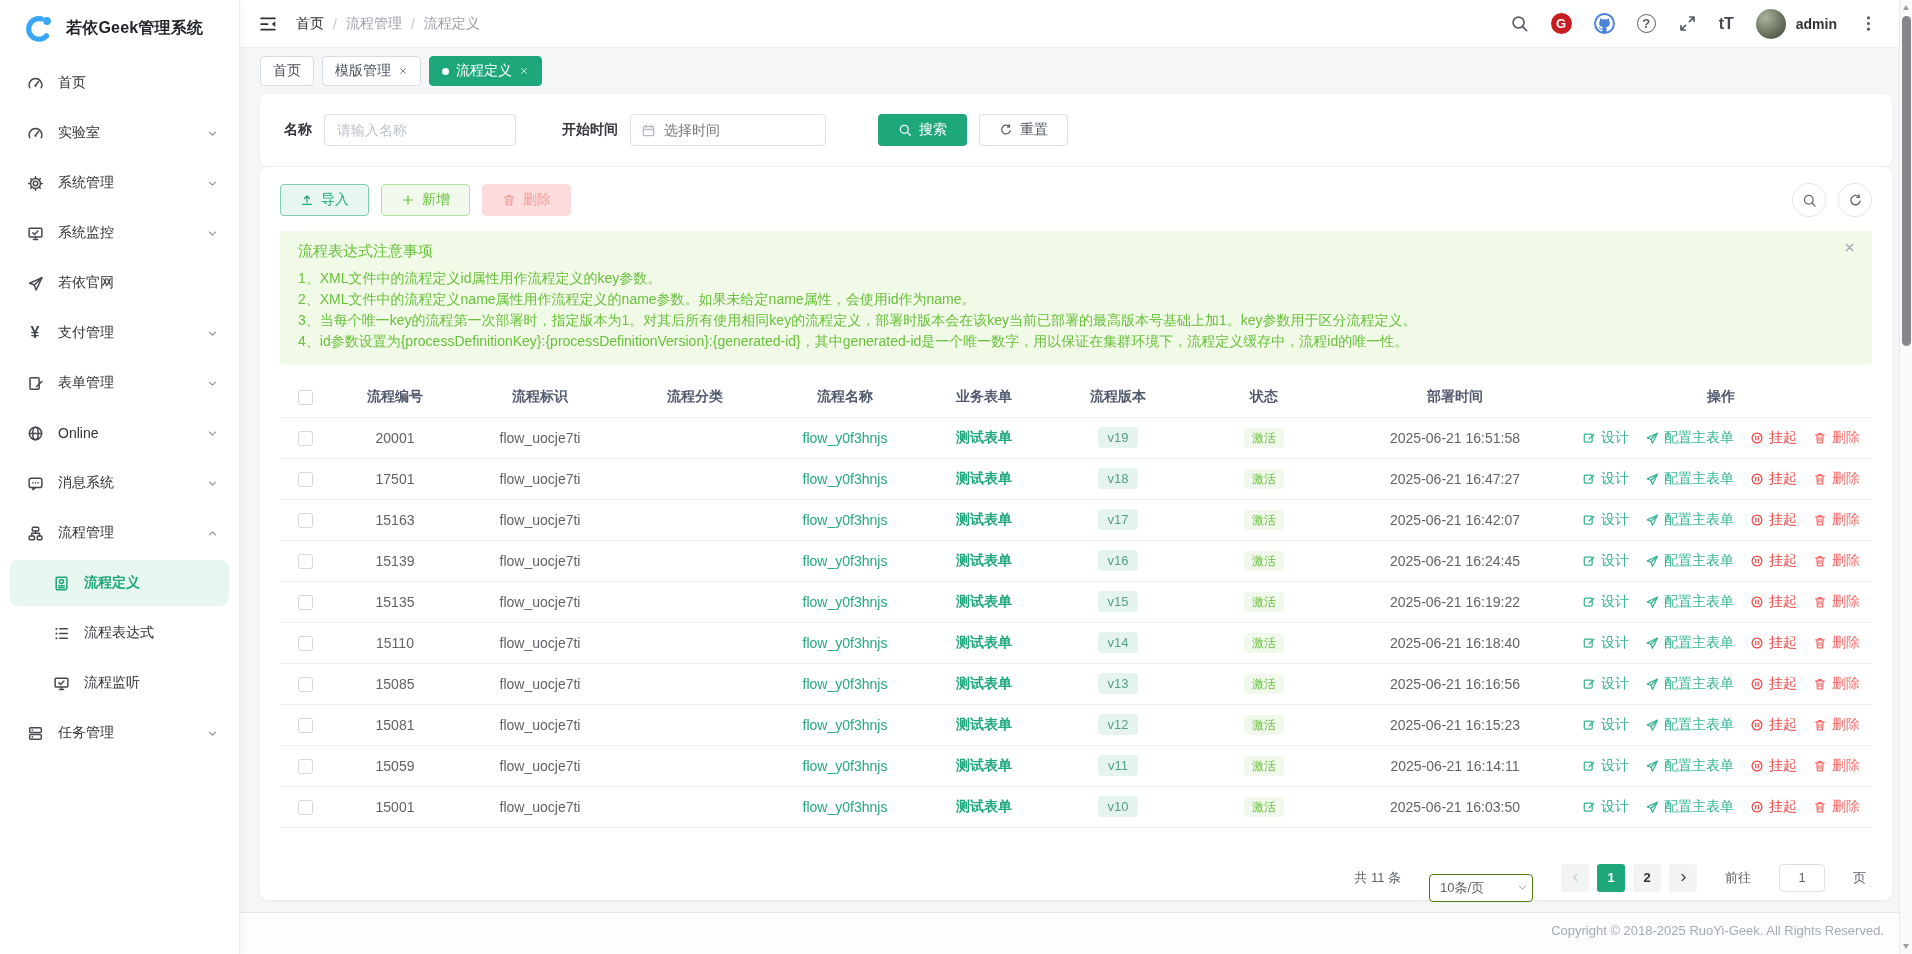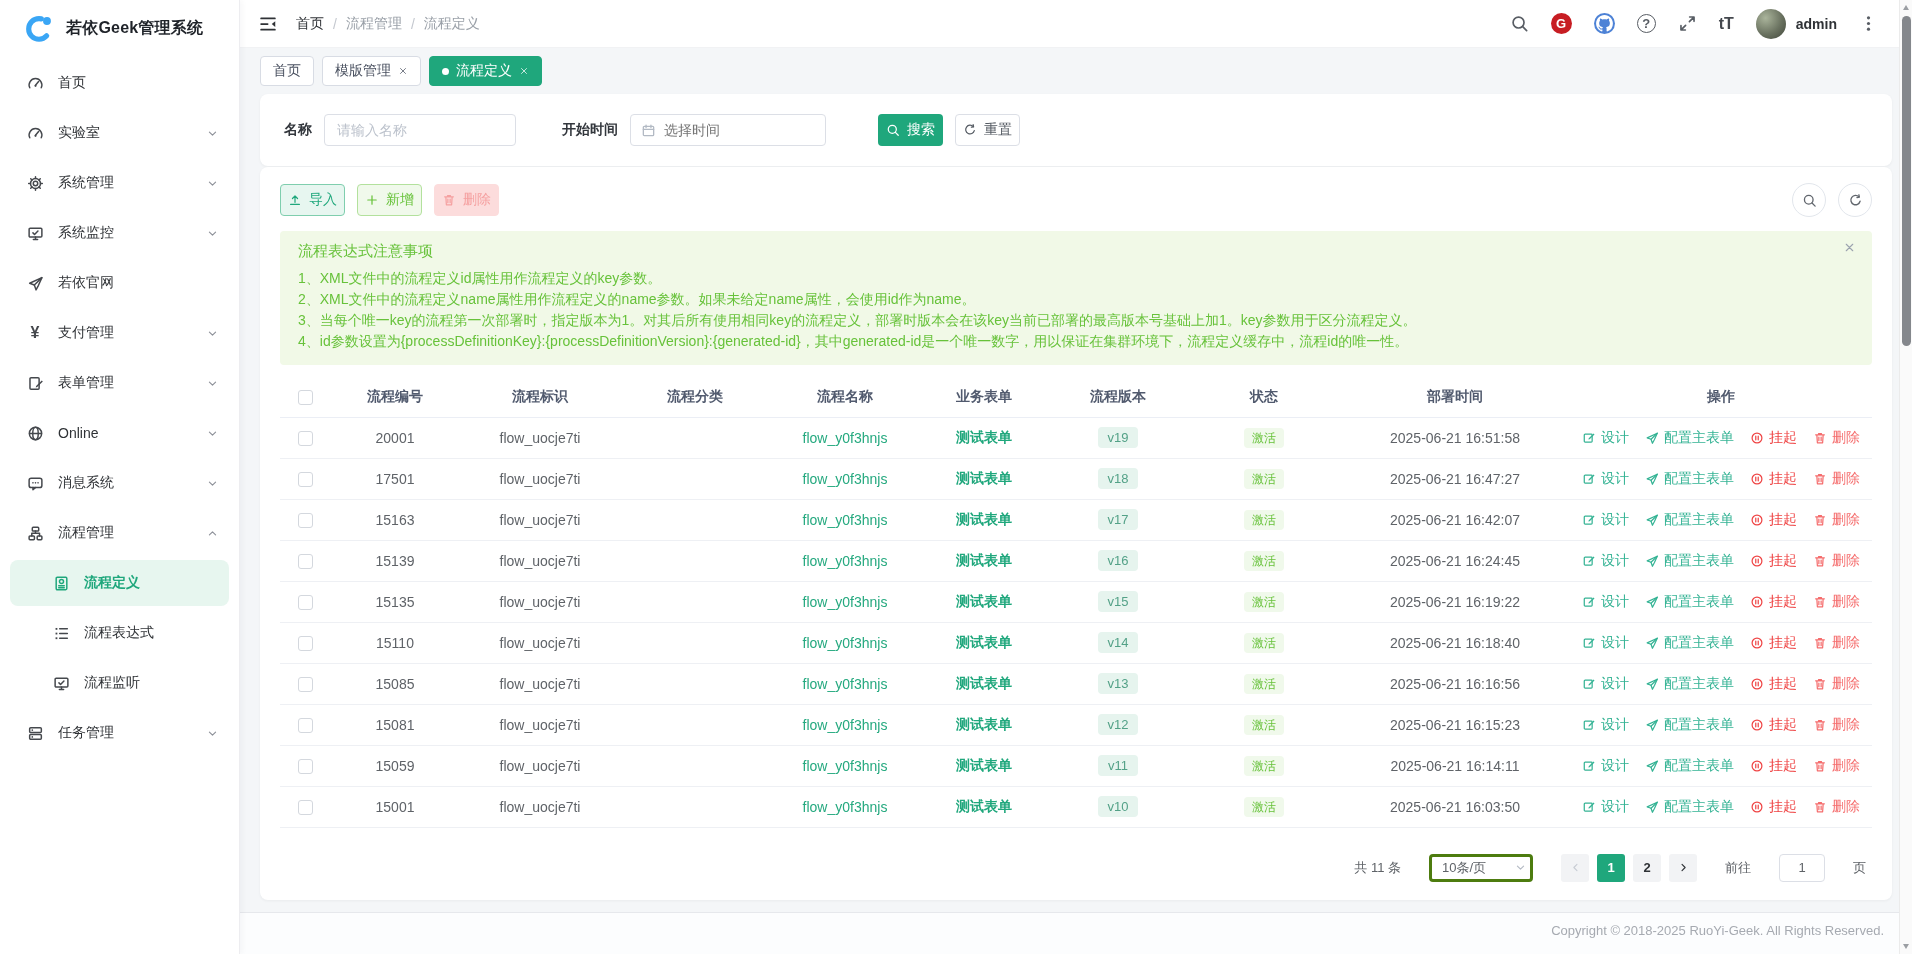--- a/index.html
+++ b/index.html
@@ -48,21 +48,21 @@
   .tab .tab-close { font-size:10px; display:flex; opacity:.85; }
 
   .card { background:#fff; border-radius:8px; box-shadow:0 1px 3px rgba(31,35,41,.05); }
   .search-card { flex:none; height:72px; display:flex; align-items:center; padding:0 24px; margin-bottom:1px; }
   .form-label { font-weight:700; color:#33373d; margin-right:12px; white-space:nowrap; }
   .text-input { width:192px; height:32px; border:1px solid #dcdfe6; border-radius:4px; padding:0 12px; font-size:14px; color:#5f6368; outline:none; font-family:inherit; }
   .text-input::placeholder, .date-input input::placeholder { color:#bcc2cc; }
   .date-wrap { display:flex; align-items:center; border:1px solid #dcdfe6; border-radius:4px; height:32px; width:196px; padding:0 10px; gap:8px; color:#b3bac4; }
   .date-wrap input { border:none; outline:none; width:100%; font-size:14px; font-family:inherit; color:#5f6368; }
   .gap-lg { width:46px; flex:none; }
-  .btn { height:32px; border-radius:4px; display:inline-flex; align-items:center; gap:7px; padding:0 7px; font-size:14px; cursor:pointer; border:1px solid transparent; white-space:nowrap; font-family:inherit; }
+  .btn { height:32px; border-radius:4px; display:inline-flex; align-items:center; gap:7px; padding:0 19px; font-size:14px; cursor:pointer; border:1px solid transparent; white-space:nowrap; font-family:inherit; }
   .btn svg, .btn .bi { font-size:14px; }
   .btn-search { background:#1fa77c; color:#fff; margin-left:52px; }
   .btn-reset { background:#fff; border-color:#dcdfe6; color:#545a62; margin-left:12px; }
 
   .table-card { flex:1; margin-bottom:12px; padding:16px 20px 0; display:flex; flex-direction:column; min-height:0; }
   .toolbar { display:flex; align-items:center; flex:none; }
   .btn-import { background:#e7f6f0; border-color:#7fceae; color:#1fa77c; }
   .btn-add { background:#f0f9eb; border-color:#b3e19d; color:#67c23a; margin-left:12px; }
   .btn-delete { background:#fcdcdc; border-color:#fcdcdc; color:#f5a0a0; margin-left:12px; cursor:not-allowed; }
   .tool-circles { margin-left:auto; display:flex; gap:12px; }
@@ -82,21 +82,21 @@
   .badge-version { display:inline-block; background:#e6f4ee; color:#53a187; border-radius:4px; padding:4px 10px; font-size:13px; line-height:1; }
   .badge-status { display:inline-block; background:#f0f9eb; color:#67c23a; border-radius:4px; padding:4px 8px; font-size:12px; line-height:1; }
   .row-actions { display:flex; justify-content:center; gap:16px; align-items:flex-end; }
   .action { display:inline-flex; align-items:center; gap:5px; cursor:pointer; font-size:14px; white-space:nowrap; }
   .action .ai { font-size:14px; display:flex; }
   .act-green { color:#34b394; }
   .act-orange { color:#ef4444; }
   .act-red { color:#f56c6c; }
 
   .pager { display:flex; justify-content:flex-end; align-items:center; gap:28px; padding:26px 6px 22px; margin-top:auto; flex:none; color:#5f6368; font-size:13px; }
-  .page-size { width:104px; height:28px; border:3px solid #4d7c0f; border-radius:4px; background:#fff; display:flex; align-items:center; padding:0 3px 0 10px; gap:4px; cursor:pointer; }
+  .page-size { width:104px; height:28px; border:1px solid #4d7c0f; border-radius:4px; background:#fff; display:flex; align-items:center; padding:0 3px 0 10px; gap:4px; cursor:pointer;margin-top:20px; }
   .page-size .mi-arrow { margin-left:auto; color:#b4bac4; }
   .pg-group { display:flex; gap:8px; align-items:center; }
   .page-btn { min-width:28px; height:28px; padding:0 4px; border-radius:3px; background:#f2f3f5; display:flex; align-items:center; justify-content:center; font-size:13px; color:#2f3236; font-weight:700; cursor:pointer; }
   .page-btn.disabled { color:#c8ccd4; cursor:default; }
   .page-btn.active { background:#1fa77c; color:#fff; }
   .goto-input { width:46px; height:28px; border:1px solid #dcdfe6; border-radius:4px; text-align:center; font-size:13px; color:#5f6368; outline:none; font-family:inherit; }
 
   .page-footer { flex:none; margin:0 -20px; background:#fcfdfe; border-top:1px solid #e6e8ec; padding:10px 28px 0; text-align:right; color:#a6aab1; font-size:13px; height:42px; }
 
   

